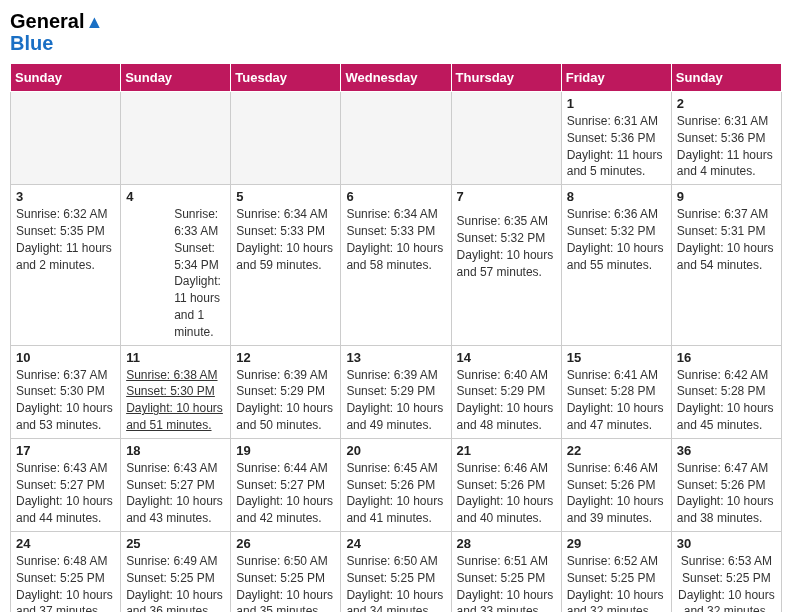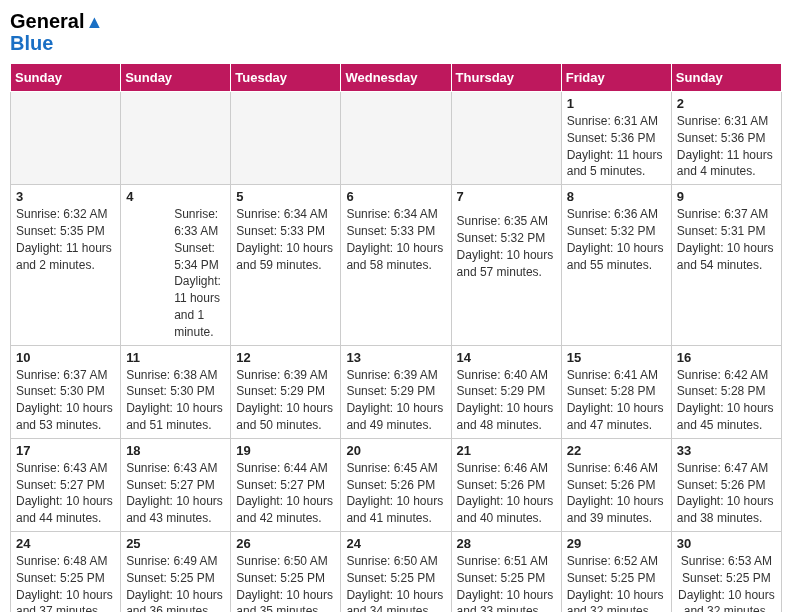--- a/index.html
+++ b/index.html
@@ -197,21 +197,21 @@
       <tr class="week-row">
         <td>
           <span class="day-num">10</span>
           <div class="day-info" style="white-space: pre-line;">Sunrise: 6:37 AM
 Sunset: 5:30 PM
 Daylight: 10 hours
 and 53 minutes.</div>
         </td>
         <td>
           <span class="day-num">11</span>
-          <div class="day-info" style="white-space: pre-line;">Sunrise: 6:38 AM
+          <div class="day-info" style="white-space: pre-line; text-decoration: underline;">Sunrise: 6:38 AM
 Sunset: 5:30 PM
 Daylight: 10 hours
 and 51 minutes.</div>
         </td>
         <td>
           <span class="day-num">12</span>
           <div class="day-info" style="white-space: pre-line;">Sunrise: 6:39 AM
 Sunset: 5:29 PM
 Daylight: 10 hours
 and 50 minutes.</div>
@@ -282,21 +282,21 @@
 and 40 minutes.</div>
         </td>
         <td>
           <span class="day-num">22</span>
           <div class="day-info" style="white-space: pre-line;">Sunrise: 6:46 AM
 Sunset: 5:26 PM
 Daylight: 10 hours
 and 39 minutes.</div>
         </td>
         <td>
-          <span class="day-num">33</span>
+          <span class="day-num">36</span>
           <div class="day-info" style="white-space: pre-line;">Sunrise: 6:47 AM
 Sunset: 5:26 PM
 Daylight: 10 hours
 and 38 minutes.</div>
         </td>
       </tr>
       <tr class="week-row">
         <td>
           <span class="day-num">24</span>
           <div class="day-info" style="white-space: pre-line;">Sunrise: 6:48 AM

